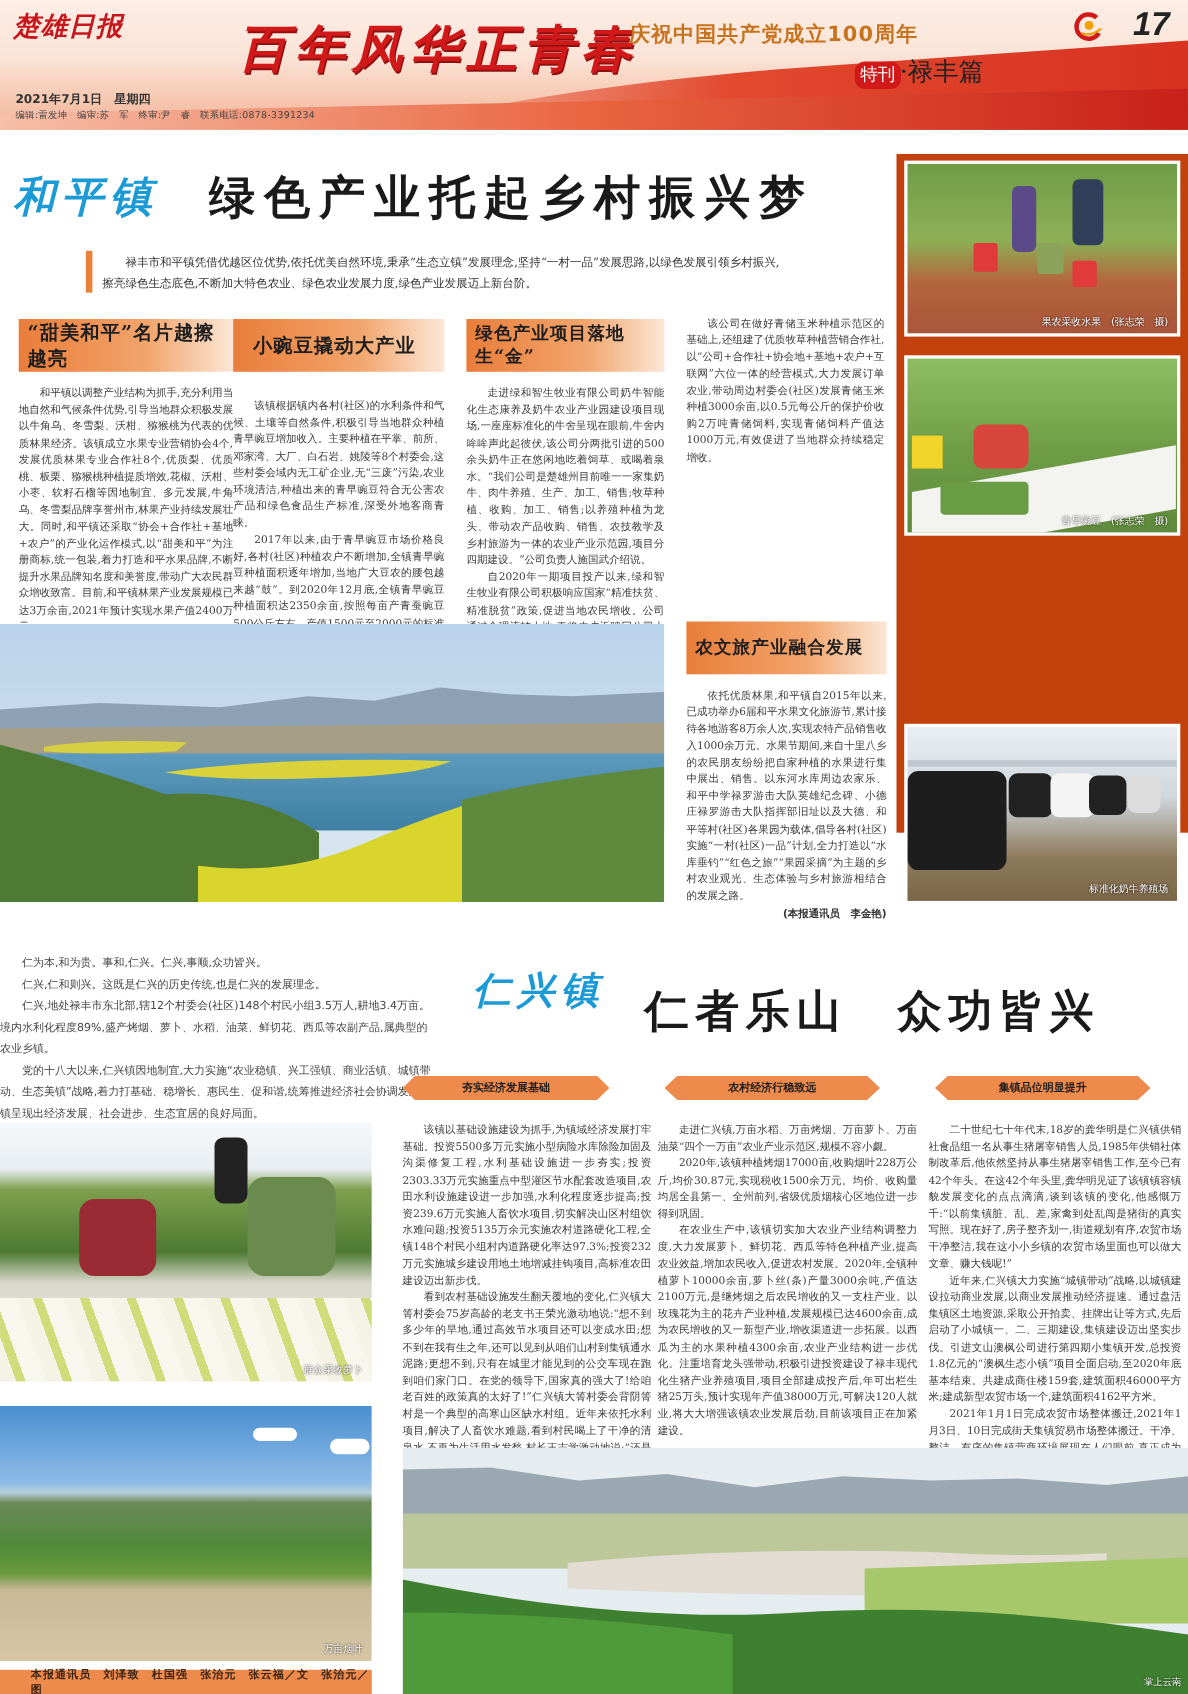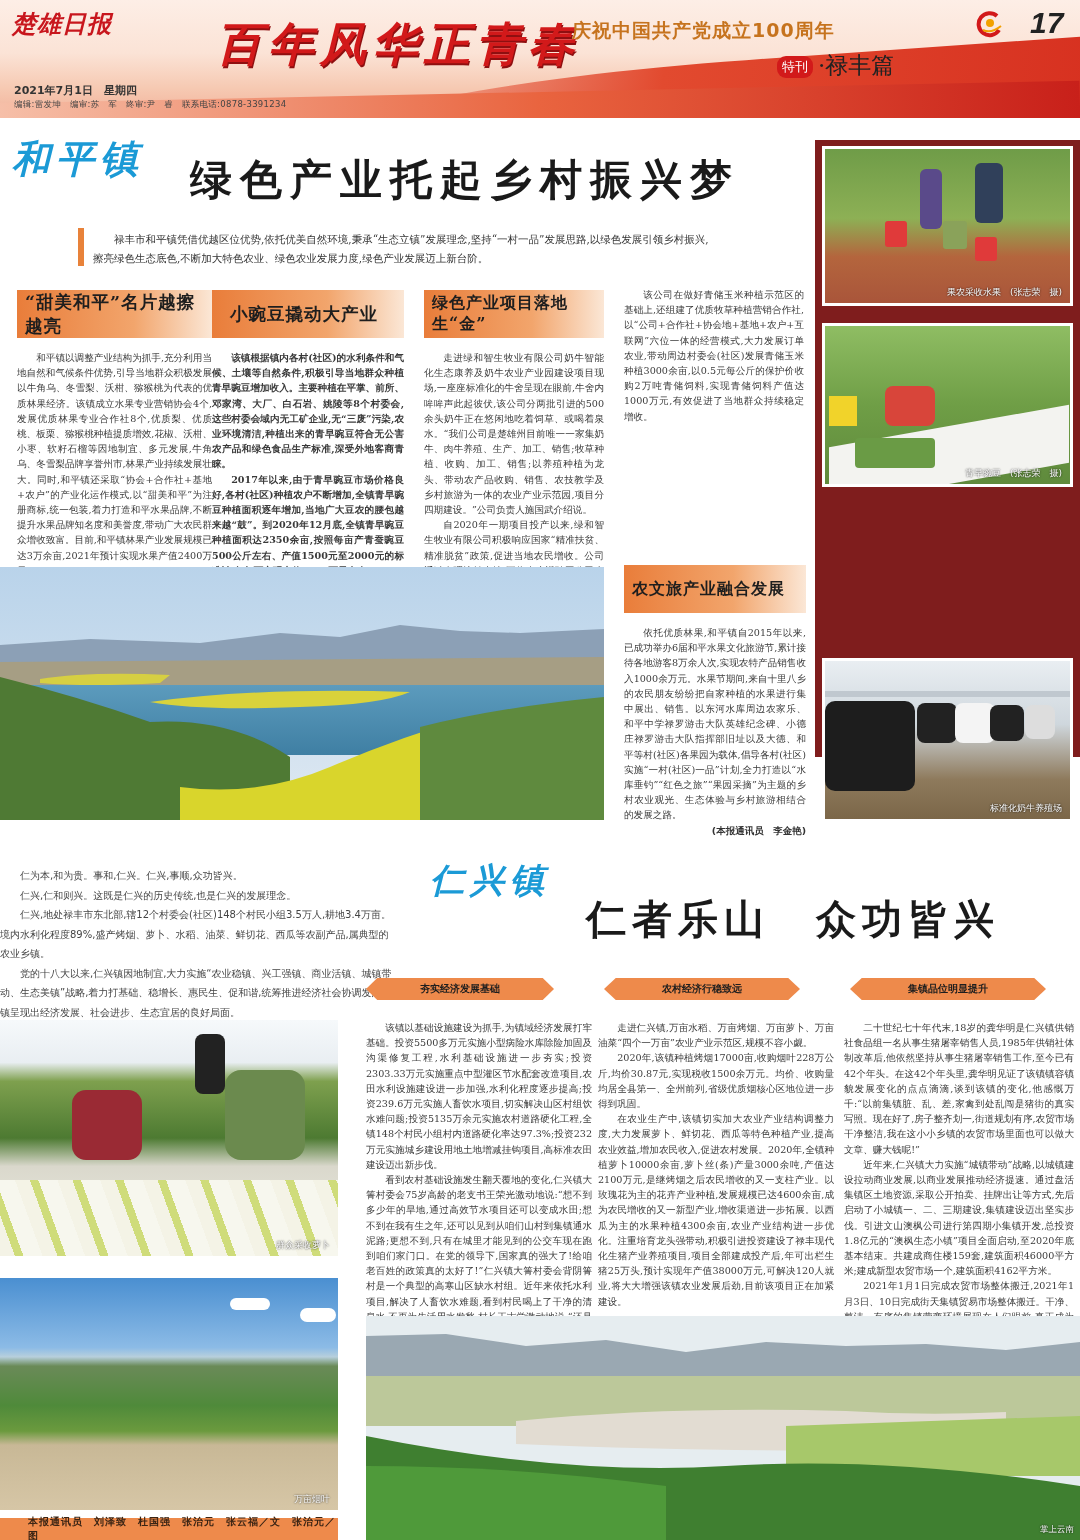--- a/index.html
+++ b/index.html
@@ -22,43 +22,43 @@
   .masthead .swoosh2 {
     position: absolute; left: 0; top: 92px; width: 1080px; height: 40px;
     background: linear-gradient(90deg, #f6bfa8 0%, #e9643f 50%, #c8201a 100%);
     transform: rotate(-1.2deg);
   }
   .paper-logo { left: 12px; top: 8px; font-family: "DejaVu Serif", serif; font-weight: bold; font-style: italic; font-size: 24px; color: #c8161d; letter-spacing: 1px; }
   .big-title { left: 216px; top: 14px; font-family: "DejaVu Serif", serif; font-weight: bold; font-style: italic; font-size: 46px; color: #d2191a; letter-spacing: 6px; text-shadow: 1px 2px 0 #8e0f10; }
   .celebrate { left: 572px; top: 18px; font-family: "DejaVu Sans", sans-serif; font-weight: bold; font-size: 19px; color: #c6731e; letter-spacing: 1px; }
   .page-logo { left: 975px; top: 10px; width: 28px; height: 28px; }
   .page-num { left: 1030px; top: 6px; font-family: "Liberation Sans", sans-serif; font-weight: bold; font-size: 30px; color: #222; font-style: italic; }
-  .special-badge { left: 777px; top: 56px; background: #d2191a; color: #fff; font-family: "DejaVu Sans", sans-serif; font-size: 13px; padding: 2px 5px; border-radius: 9px; }
+  .special-badge { left: 777px; top: 56px; background: #d2191a; color: #fff; font-family: "DejaVu Sans", sans-serif; font-size: 16px; padding: 2px 5px; border-radius: 9px; }
   .section-name { left: 818px; top: 50px; font-family: "DejaVu Serif", serif; font-size: 23px; color: #222; }
   .date-line { left: 14px; top: 83px; font-size: 11px; font-weight: bold; color: #333; font-family: "DejaVu Sans", sans-serif; }
   .editor-line { left: 14px; top: 99px; font-size: 8.5px; color: #444; font-family: "DejaVu Sans", sans-serif; letter-spacing: 0.3px; }
 
   
-  .town-cal { font-family: "DejaVu Serif", serif; font-style: italic; font-weight: bold; color: #1b9ad6; letter-spacing: 6px; }
+  .town-cal { font-family: "DejaVu Serif", serif; font-style: italic; font-weight: bold; color: #1b9ad6; letter-spacing: 6px; margin-top: 20px; }
   .main-head { font-family: "DejaVu Sans", sans-serif; font-weight: bold; color: #1a1a1a; letter-spacing: 8px; }
 
   .lead-bar { left: 78px; top: 228px; width: 6px; height: 38px; background: #e8823a; }
   .lead-text { left: 93px; top: 230px; width: 620px; font-size: 10.5px; line-height: 19px; color: #333; text-indent: 2em; }
 
   .sub-head {
     height: 48px; background: linear-gradient(90deg, #e97d3a 0%, #f2a56c 60%, #fbe7d6 100%);
     display: flex; align-items: center; padding-left: 8px;
     font-family: "DejaVu Serif", serif; font-weight: bold; font-size: 17.5px; color: #1e1e1e; letter-spacing: 1px;
   }
   .body-text { font-size: 9.6px; line-height: 15.2px; color: #3a3a3a; text-align: justify; }
   .body-text p { text-indent: 2em; }
   .byline { text-align: right; font-family: "DejaVu Sans", sans-serif; font-weight: bold; font-size: 9.5px; color: #333; margin-top: 2px; }
 
   
-  .photo-col { left: 815px; top: 140px; width: 265px; height: 617px; background: #7f1d1d; }
+  .photo-col { left: 815px; top: 140px; width: 265px; height: 617px; background: #c2410c; }
   .photo-frame { position: absolute; left: 7px; width: 251px; background: #fff; padding: 3px; }
   .photo { width: 100%; height: 100%; position: relative; overflow: hidden; }
   .caption { position: absolute; right: 8px; bottom: 4px; font-size: 9px; color: #fff; text-shadow: 0 0 2px #000; font-family: "DejaVu Sans", sans-serif; }
 
   
   .lake { left: 0; top: 567px; width: 604px; height: 253px; overflow: hidden; }
 
   
   .intro-text { left: 0; top: 866px; width: 395px; font-family: "DejaVu Sans", sans-serif; font-size: 10px; line-height: 19.5px; color: #444; }
   .intro-text p { text-indent: 2em; }
@@ -100,21 +100,21 @@
 
 <div class="abs" style="left:17px;top:290px;width:195px;">
   <div class="sub-head">“甜美和平”名片越擦越亮</div>
   <div class="body-text" style="margin-top:12px;">
     <p>和平镇以调整产业结构为抓手,充分利用当地自然和气候条件优势,引导当地群众积极发展以牛角乌、冬雪梨、沃柑、猕猴桃为代表的优质林果经济。该镇成立水果专业营销协会4个,发展优质林果专业合作社8个,优质梨、优质桃、板栗、猕猴桃种植提质增效,花椒、沃柑、小枣、软籽石榴等因地制宜、多元发展,牛角乌、冬雪梨品牌享誉州市,林果产业持续发展壮大。同时,和平镇还采取“协会+合作社+基地+农户”的产业化运作模式,以“甜美和平”为注册商标,统一包装,着力打造和平水果品牌,不断提升水果品牌知名度和美誉度,带动广大农民群众增收致富。目前,和平镇林果产业发展规模已达3万余亩,2021年预计实现水果产值2400万元。</p>
   </div>
 </div>
 
 <div class="abs" style="left:212px;top:290px;width:192px;">
   <div class="sub-head" style="padding-left:18px;">小豌豆撬动大产业</div>
-  <div class="body-text" style="margin-top:12px;font-weight:bold;">
+  <div class="body-text" style="margin-top:24px;">
     <p>该镇根据镇内各村(社区)的水利条件和气候、土壤等自然条件,积极引导当地群众种植青早豌豆增加收入。主要种植在平掌、前所、邓家湾、大厂、白石岩、姚陵等8个村委会,这些村委会域内无工矿企业,无“三废”污染,农业环境清洁,种植出来的青早豌豆符合无公害农产品和绿色食品生产标准,深受外地客商青睐。</p>
     <p>2017年以来,由于青早豌豆市场价格良好,各村(社区)种植农户不断增加,全镇青早豌豆种植面积逐年增加,当地广大豆农的腰包越来越“鼓”。到2020年12月底,全镇青早豌豆种植面积达2350余亩,按照每亩产青蚕豌豆500公斤左右、产值1500元至2000元的标准计,每年可实现产值3400万元左右。</p>
   </div>
 </div>
 
 <div class="abs" style="left:424px;top:290px;width:180px;">
   <div class="sub-head" style="font-size:16px;">绿色产业项目落地生“金”</div>
   <div class="body-text" style="margin-top:12px;height:246px;overflow:hidden;">
     <p>走进绿和智生牧业有限公司奶牛智能化生态康养及奶牛农业产业园建设项目现场,一座座标准化的牛舍呈现在眼前,牛舍内哞哞声此起彼伏,该公司分两批引进的500余头奶牛正在悠闲地吃着饲草、或喝着泉水。“我们公司是楚雄州目前唯一一家集奶牛、肉牛养殖、生产、加工、销售;牧草种植、收购、加工、销售;以养殖种植为龙头、带动农产品收购、销售、农技教学及乡村旅游为一体的农业产业示范园,项目分四期建设。”公司负责人施国武介绍说。</p>
     <p>自2020年一期项目投产以来,绿和智生牧业有限公司积极响应国家“精准扶贫、精准脱贫”政策,促进当地农民增收。公司通过合理流转土地,再将农户返聘回公司上班,稳定提供包含4名建档立卡贫困群众在内的当地农民就业岗位100余个,农民通过流转土地获取田地租金,同时进入公司打工获取工资报酬,公司免费提供两餐伙食,平均每年每名农民工能从该公司获得不低于4万元的纯收入。“奶牛厂很照顾我们贫困群众,优先给我们来这里打工,这样不仅能增加我们的收入,而且挨家近、回去还能做农活。”正在挤奶车间忙碌的潘大姐说。</p>

